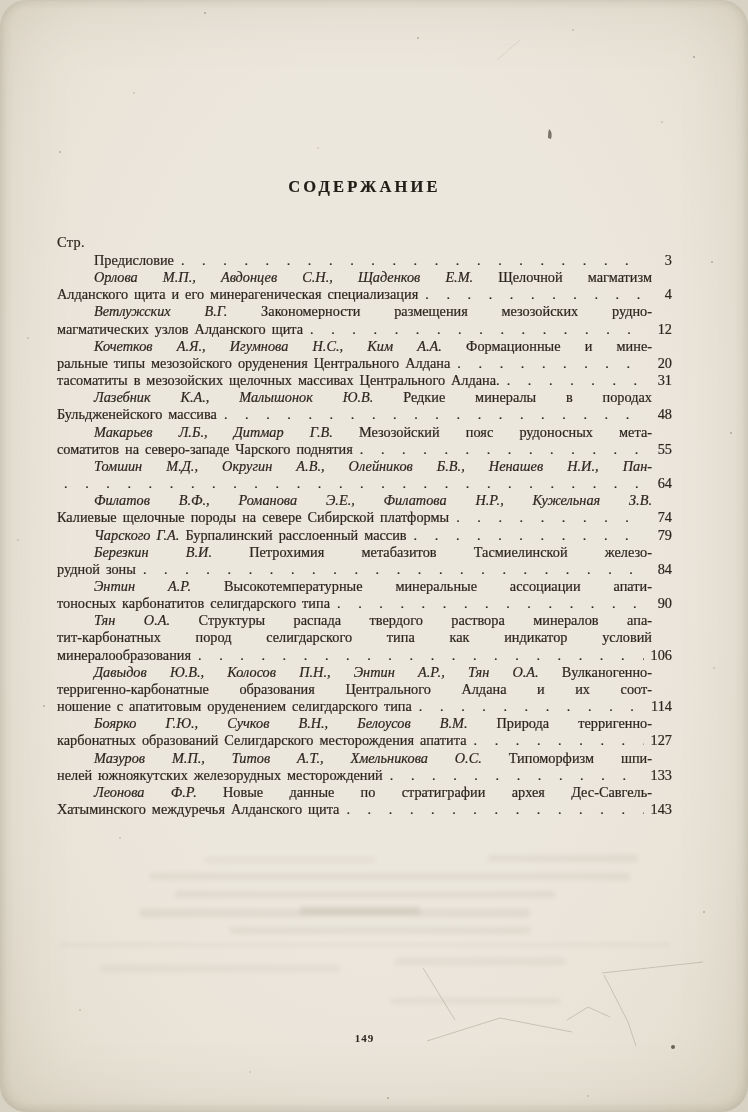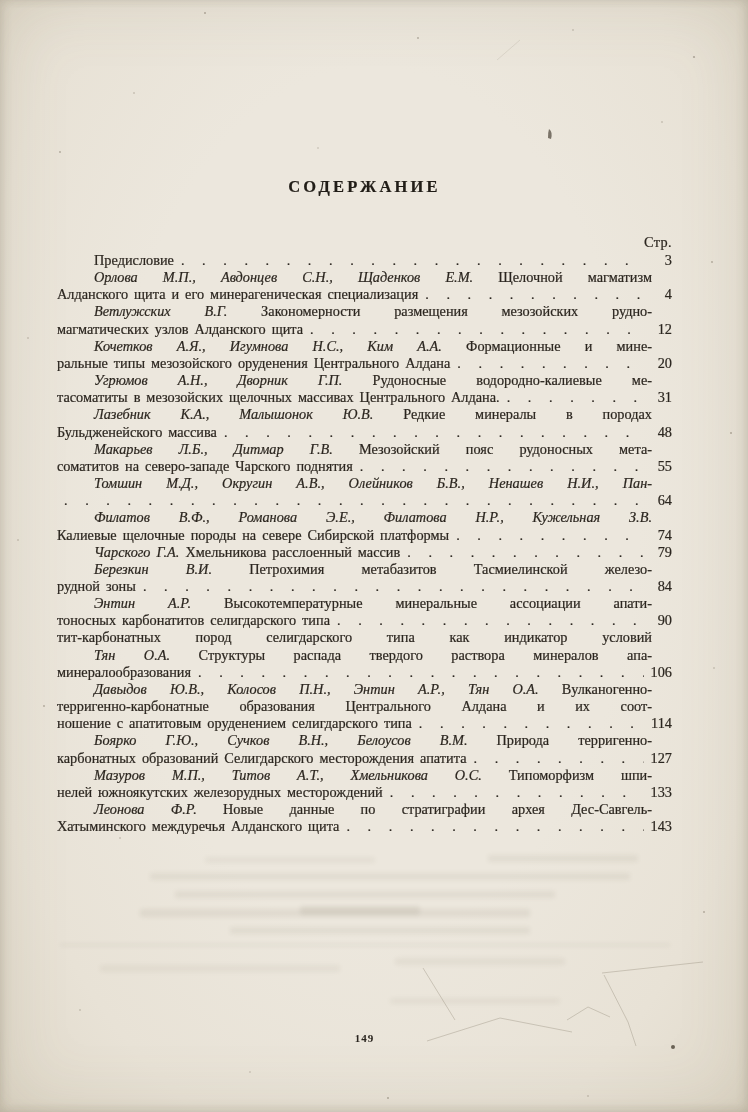--- a/index.html
+++ b/index.html
@@ -3,27 +3,27 @@
 <meta charset="utf-8">
 <style>
   html,body{margin:0;padding:0;background:#d8d2c4;}
   body{width:748px;height:1112px;position:relative;overflow:hidden;
        font-family:"Liberation Serif","DejaVu Serif",serif;}
   .page{position:absolute;inset:0;
     background:radial-gradient(ellipse at 50% 45%, #ece7dd 50%, #e8e2d6 78%, #e0d9ca 100%);
     box-shadow: inset 0 0 70px rgba(125,110,82,0.16),
                 inset 4px 0 10px rgba(110,100,78,0.10),
                 inset -4px 0 10px rgba(110,100,78,0.10),
-                inset 0 -4px 12px rgba(110,100,78,0.08);}
+                inset 0 -4px 12px rgba(110,100,78,0.08); border-radius: 27px;}
   .title{position:absolute;left:57px;top:177px;width:615px;text-align:center;
     font-weight:bold;font-size:16.5px;letter-spacing:3.2px;color:#211d17;
     -webkit-text-stroke:0.2px #211d17;}
   .toc{position:absolute;left:57px;top:233px;width:615px;color:#2a251f;
     font-size:14.3px;-webkit-text-stroke:0.22px #352f27;}
-  .strhdr{height:19px;line-height:19px;text-align:right;letter-spacing:0.4px;}
+  .strhdr{height:19px;line-height:19px;text-align:left;letter-spacing:0.4px;}
   .line{height:17.16px;line-height:17.16px;display:flex;align-items:baseline;
     white-space:nowrap;word-spacing:2.4px;overflow:hidden;}
   .line.ind{padding-left:37px;}
   .line .txt{flex:0 0 auto;}
   .line em{}
   .line .leader{flex:1 1 auto;overflow:hidden;white-space:nowrap;
     margin-left:7px;margin-right:4px;}
   .leader::after{content:". . . . . . . . . . . . . . . . . . . . . . . . . . . . . . . . . . . . . . . . . . . .";
     letter-spacing:3px;word-spacing:8px;}
   .line .pg{flex:0 0 auto;min-width:24px;text-align:right;}
@@ -67,23 +67,20 @@
           <span class="pg">12</span>
         </div>
         <div class="line ind nopg">
           <span class="txt"><em>Кочетков А.Я., Игумнова Н.С., Ким А.А.</em><span> Формационные и мине-</span></span>
         </div>
         <div class="line">
           <span class="txt"><span>ральные типы мезозойского оруденения Центрального Алдана</span></span>
           <span class="leader"></span>
           <span class="pg">20</span>
         </div>
-        <div class="line ind nopg">
-          <span class="txt"><em>Угрюмов А.Н., Дворник Г.П.</em><span> Рудоносные водородно-калиевые ме-</span></span>
-        </div>
         <div class="line">
           <span class="txt"><span>тасоматиты в мезозойских щелочных массивах Центрального Алдана.</span></span>
           <span class="leader"></span>
           <span class="pg">31</span>
         </div>
         <div class="line ind nopg">
           <span class="txt"><em>Лазебник К.А., Малышонок Ю.В.</em><span> Редкие минералы в породах</span></span>
         </div>
         <div class="line">
           <span class="txt"><span>Бульдженейского массива</span></span>
@@ -107,45 +104,45 @@
         </div>
         <div class="line ind nopg">
           <span class="txt"><em>Филатов В.Ф., Романова Э.Е., Филатова Н.Р., Кужельная З.В.</em></span>
         </div>
         <div class="line">
           <span class="txt"><span>Калиевые щелочные породы на севере Сибирской платформы</span></span>
           <span class="leader"></span>
           <span class="pg">74</span>
         </div>
         <div class="line ind">
-          <span class="txt"><em>Чарского Г.А.</em><span> Хмельникова расслоенный массив</span></span>
+          <span class="txt"><em>Чарского Г.А.</em><span> Бурпалинский расслоенный массив</span></span>
           <span class="leader"></span>
           <span class="pg">79</span>
         </div>
         <div class="line ind nopg">
           <span class="txt"><em>Березкин В.И.</em><span> Петрохимия метабазитов Тасмиелинской железо-</span></span>
         </div>
         <div class="line">
           <span class="txt"><span>рудной зоны</span></span>
           <span class="leader"></span>
           <span class="pg">84</span>
         </div>
         <div class="line ind nopg">
           <span class="txt"><em>Энтин А.Р.</em><span> Высокотемпературные минеральные ассоциации апати-</span></span>
         </div>
         <div class="line">
           <span class="txt"><span>тоносных карбонатитов селигдарского типа</span></span>
           <span class="leader"></span>
           <span class="pg">90</span>
+        </div>
+        <div class="line ind nopg">
+          <span class="txt"><em>Тян О.А.</em><span> Структуры распада твердого раствора минералов апа-</span></span>
         </div>
         <div class="line nopg">
           <span class="txt"><span>тит-карбонатных пород селигдарского типа как индикатор условий</span></span>
-        </div>
-        <div class="line ind nopg">
-          <span class="txt"><em>Тян О.А.</em><span> Структуры распада твердого раствора минералов апа-</span></span>
         </div>
         <div class="line">
           <span class="txt"><span>минералообразования</span></span>
           <span class="leader"></span>
           <span class="pg">106</span>
         </div>
         <div class="line ind nopg">
           <span class="txt"><em>Давыдов Ю.В., Колосов П.Н., Энтин А.Р., Тян О.А.</em><span> Вулканогенно-</span></span>
         </div>
         <div class="line nopg">

